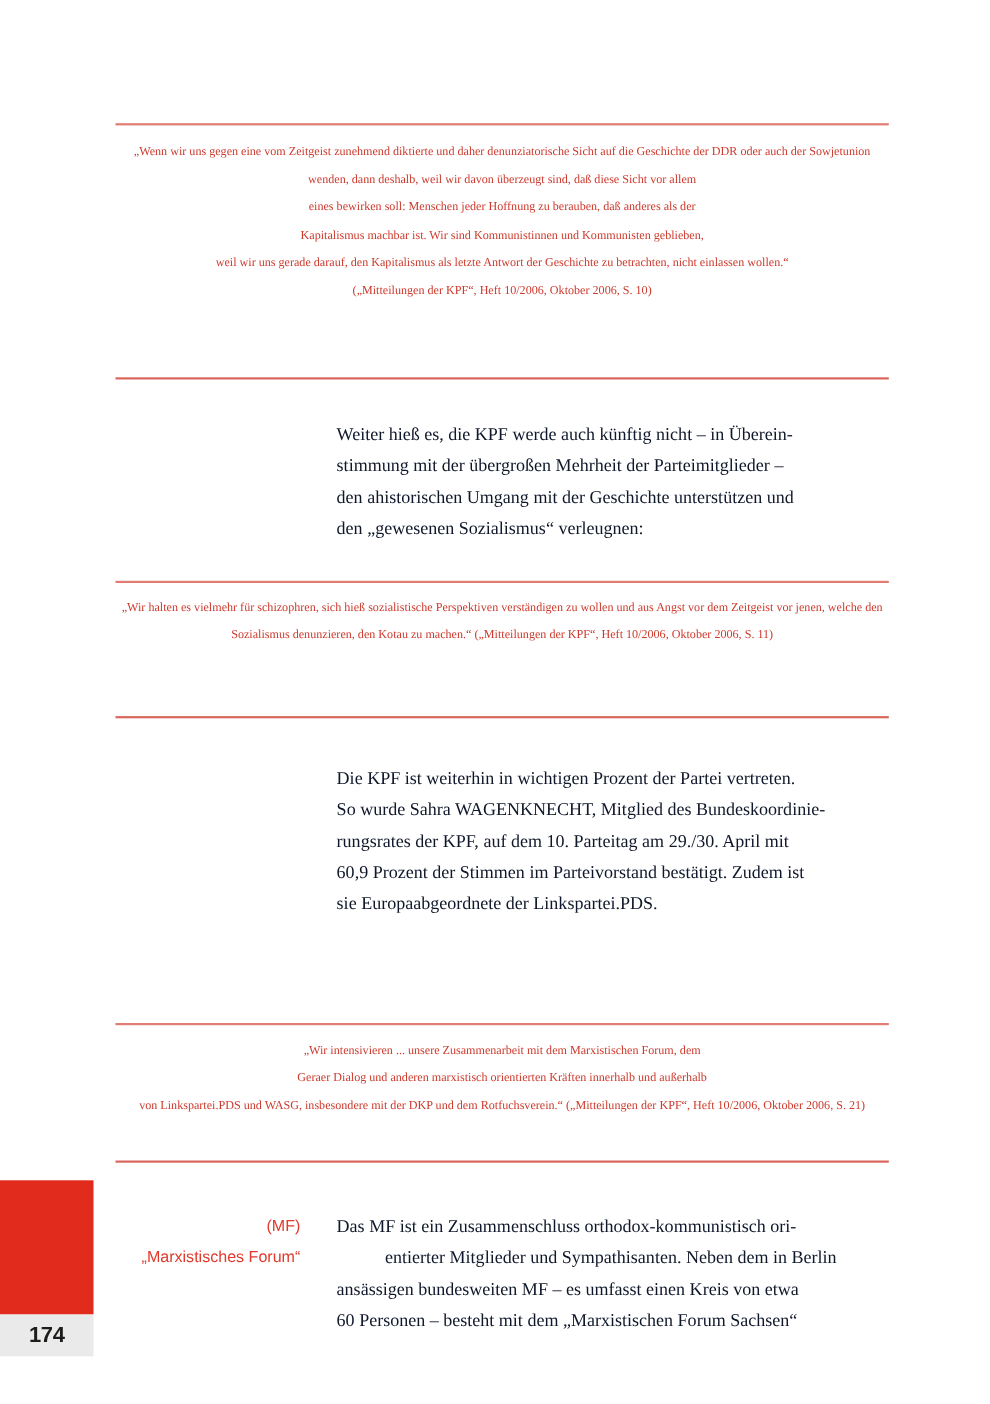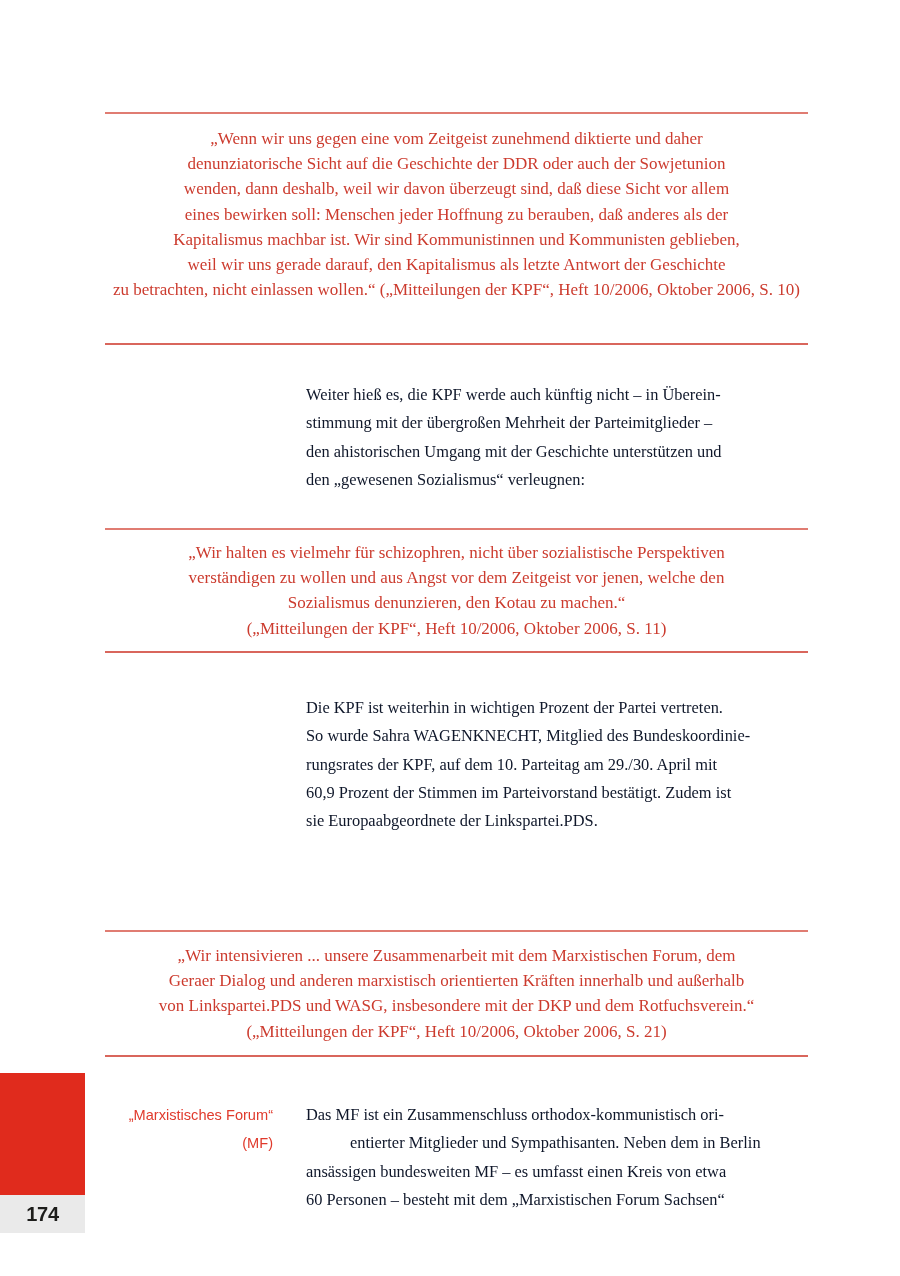--- a/index.html
+++ b/index.html
@@ -33,21 +33,21 @@
     height: 2px;
     background: #d9665c;
   }
 
   .quote-block {
     position: absolute;
     left: 105px;
     width: 703px;
     color: #cc3b2e;
     font-family: "Liberation Serif", "DejaVu Serif", serif;
-    font-size: 17px;
+    font-size: 11px;
     line-height: 25.2px;
     text-align: center;
   }
   .quote-block .line {
     white-space: nowrap;
   }
   .quote-block .source {
     white-space: nowrap;
   }
 
@@ -132,21 +132,21 @@
   <div class="body-para" style="top:381px">
     <div class="line" style="display: inline-block; transform-origin: left top;">Weiter hieß es, die KPF werde auch künftig nicht – in Überein-</div>
     <div class="line" style="display: inline-block; transform-origin: left top;">stimmung mit der übergroßen Mehrheit der Parteimitglieder –</div>
     <div class="line" style="display: inline-block; transform-origin: left top;">den ahistorischen Umgang mit der Geschichte unterstützen und</div>
     <div class="line" style="display: inline-block; transform-origin: left top;">den „gewesenen Sozialismus“ verleugnen:</div>
   </div>
 
   <div class="rule" style="top:528px"></div>
 
   <div class="quote-block" style="top:540px">
-    <div class="line" style="display: inline-block; transform-origin: left top;">„Wir halten es vielmehr für schizophren, nicht über sozialistische Perspektiven</div>
+    <div class="line" style="display: inline-block; transform-origin: left top;">„Wir halten es vielmehr für schizophren, sich hieß sozialistische Perspektiven</div>
     <div class="line" style="display: inline-block; transform-origin: left top;">verständigen zu wollen und aus Angst vor dem Zeitgeist vor jenen, welche den</div>
     <div class="line" style="display: inline-block; transform-origin: left top;">Sozialismus denunzieren, den Kotau zu machen.“</div>
     <div class="source" style="display: inline-block; transform-origin: left top;">(„Mitteilungen der KPF“, Heft 10/2006, Oktober 2006, S. 11)</div>
   </div>
 
   <div class="rule strong" style="top:651px"></div>
 
   <div class="body-para" style="top:694px">
     <div class="line" style="display: inline-block; transform-origin: left top;">Die KPF ist weiterhin in wichtigen Prozent der Partei vertreten.</div>
     <div class="line" style="display: inline-block; transform-origin: left top;">So wurde Sahra WAGENKNECHT, Mitglied des Bundeskoordinie-</div>
@@ -165,22 +165,22 @@
     <div class="source" style="display: inline-block; transform-origin: left top;">(„Mitteilungen der KPF“, Heft 10/2006, Oktober 2006, S. 21)</div>
   </div>
 
   <div class="rule strong" style="top:1055px"></div>
 
   <div class="marker-red"></div>
   <div class="folio-box"></div>
   <div class="folio-num">174</div>
 
   <div class="margin-label" style="top:1101px">
+    <div>(MF)</div>
     <div>„Marxistisches Forum“</div>
-    <div>(MF)</div>
   </div>
 
   <div class="body-para" style="top:1101px">
     <div class="line" style="display: inline-block; transform-origin: left top;">Das MF ist ein Zusammenschluss orthodox-kommunistisch ori-</div>
     <div class="line" style="display: inline-block; transform-origin: left top; margin-left: 44px;">entierter Mitglieder und Sympathisanten. Neben dem in Berlin</div>
     <div class="line" style="display: inline-block; transform-origin: left top;">ansässigen bundesweiten MF – es umfasst einen Kreis von etwa</div>
     <div class="line" style="display: inline-block; transform-origin: left top;">60 Personen – besteht mit dem „Marxistischen Forum Sachsen“</div>
   </div>
 
 </div>

